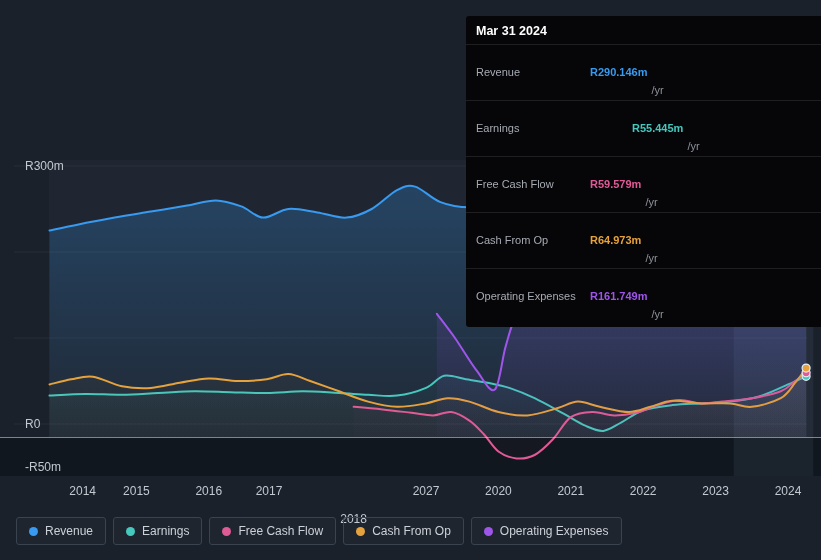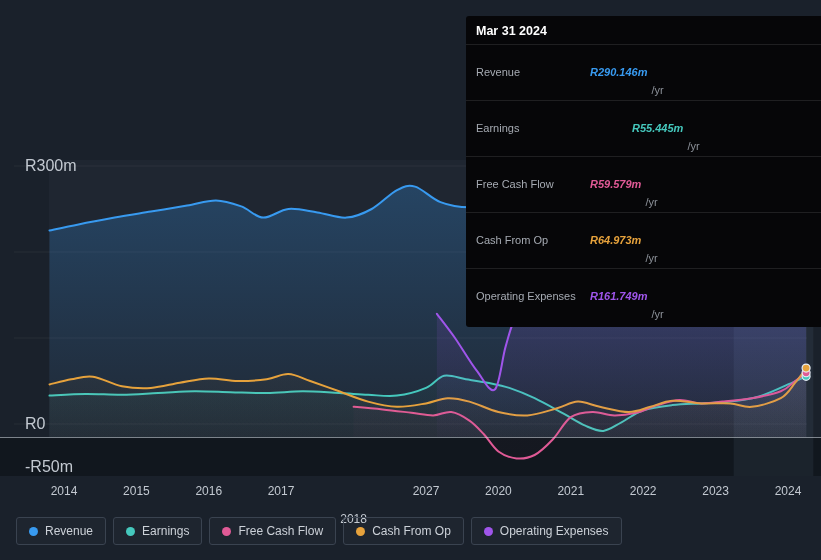--- a/index.html
+++ b/index.html
@@ -1,27 +1,27 @@
 <!DOCTYPE html>
 <html><head>
 <meta charset="utf-8">
 <style>
   html,body{margin:0;padding:0;background:#10151c;}
   .screen{position:relative;width:821px;height:560px;background:#1a212b;overflow:hidden;
           font-family:"Liberation Sans",sans-serif;}
   #chart-svg{position:absolute;left:0;top:0;}
-  .axis-label{position:absolute;left:25px;color:#c3c9d1;font-size:16px;line-height:14px;}
+  .axis-label{position:absolute;left:25px;color:#c3c9d1;font-size:12px;line-height:14px;}
   .x-label{position:absolute;top:484px;width:44px;text-align:center;color:#c3c9d1;font-size:12px;}
   .tooltip{position:absolute;left:466px;top:16px;width:364px;background:#060608;border-radius:3px;
            padding-bottom:3px;z-index:5;}
   .tt-title{padding:8px 10px 6px 10px;color:#ffffff;font-size:12.5px;font-weight:bold;}
   .tt-row{display:flex;align-items:center;padding:3px 10px;border-top:1px solid rgba(255,255,255,0.10);
           font-size:11px;line-height:13px;}
   .tt-label{flex:0 0 114px;color:#a6abb3;}
-  .tt-value{font-weight:bold;font-style:italic;}
+  .tt-value{font-weight:bold;}
   .tt-suffix{color:#8d929a;margin-left:4px;font-weight:normal;margin-top:36px;}
   .legend{position:absolute;left:16px;top:517px;display:flex;gap:7px;z-index:4;}
   .legend-item{display:flex;align-items:center;gap:7px;padding:6px 12px;border:1px solid #3a4350;
                border-radius:3px;background:rgba(255,255,255,0.02);color:#ccd1d8;font-size:12px;
                cursor:pointer;white-space:nowrap;}
   .legend-dot{width:9px;height:9px;border-radius:50%;flex:0 0 auto;}
 </style>
 </head>
 <body>
 
@@ -74,24 +74,24 @@
       <circle cx="806.1" cy="368.1" r="4" fill="#e6a23c" stroke="#e6edf5" stroke-width="1.2"></circle>
       <circle cx="806.1" cy="284.938" r="4" fill="#9f55ea" stroke="#e6edf5" stroke-width="1.2"></circle>
     </svg>
 
   <div id="y-axis">
       <div class="axis-label" style="top: 159px;">R300m</div>
       <div class="axis-label" style="top: 417px;">R0</div>
       <div class="axis-label" style="top: 460px;">-R50m</div>
     </div>
   <div id="x-axis">
-      <div class="x-label" style="left: 42px;">2014</div>
+      <div class="x-label" style="left: 52px; text-align: right;">2014</div>
       <div class="x-label" style="left: 114.4px;">2015</div>
       <div class="x-label" style="left: 186.8px;">2016</div>
-      <div class="x-label" style="left: 259px;">2017</div>
+      <div class="x-label" style="left: 247px;">2017</div>
       <div class="x-label" style="left: 331.6px; margin-top: 28px;">2018</div>
       <div class="x-label" style="left: 404px;">2027</div>
       <div class="x-label" style="left: 476.4px;">2020</div>
       <div class="x-label" style="left: 548.8px;">2021</div>
       <div class="x-label" style="left: 621.2px;">2022</div>
       <div class="x-label" style="left: 693.6px;">2023</div>
       <div class="x-label" style="left: 766px;">2024</div>
     </div>
 
   <div class="tooltip">

